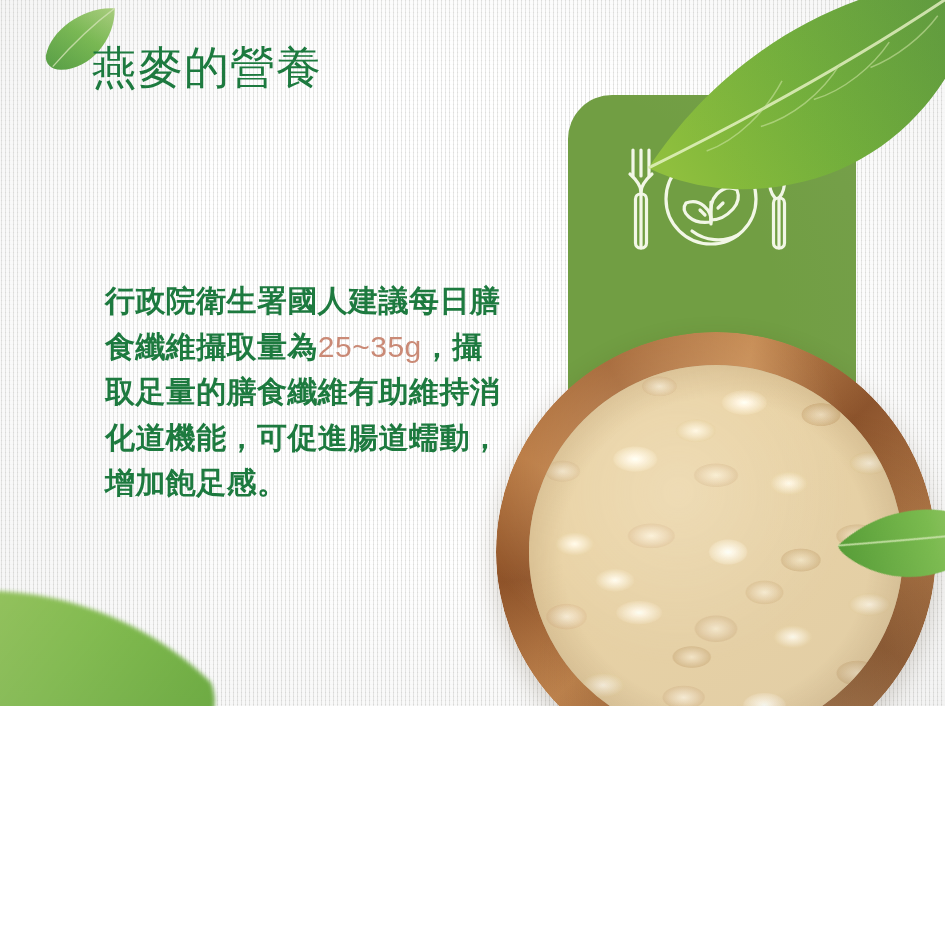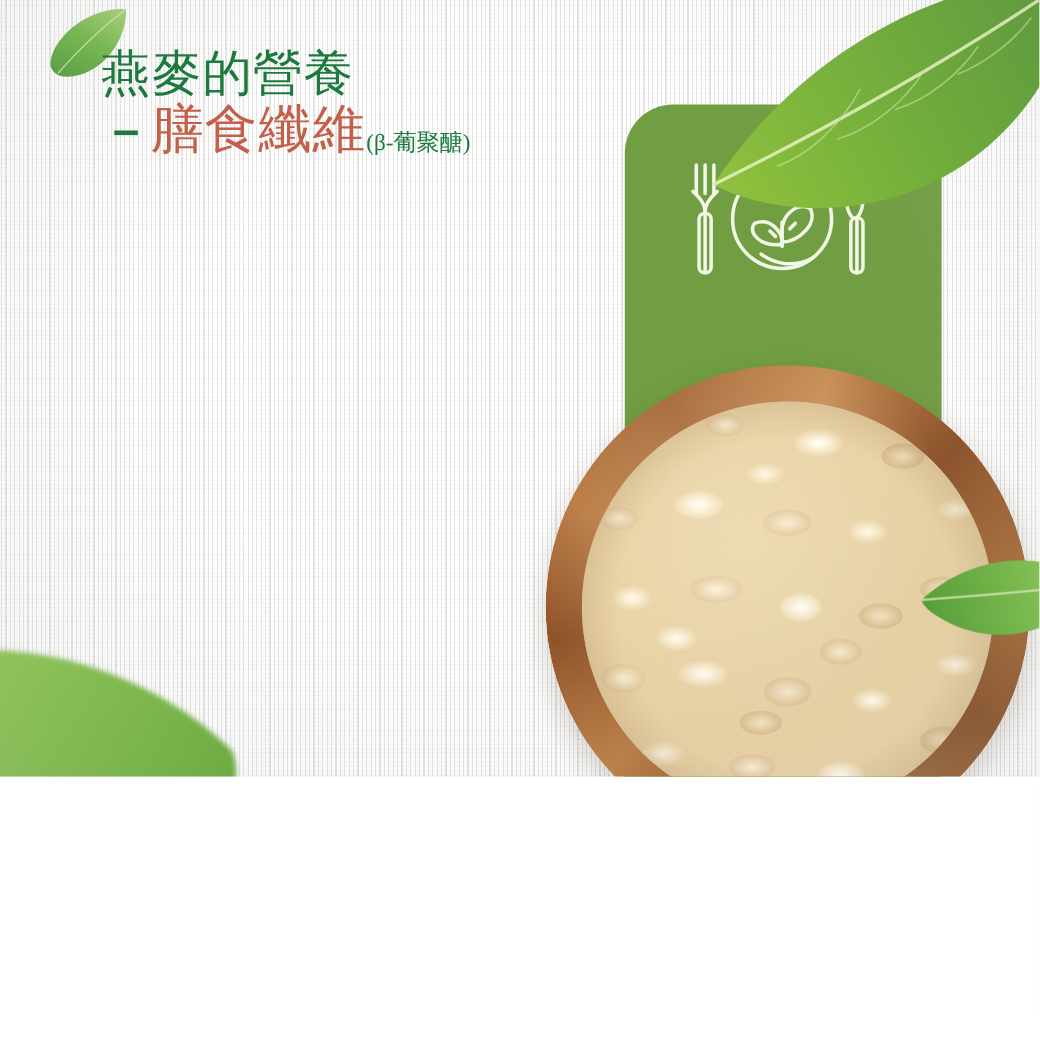--- a/index.html
+++ b/index.html
@@ -13,21 +13,20 @@
     font-family: "Liberation Sans", "DejaVu Sans", sans-serif;
   }
 
   
   #poster {
     position: relative;
     width: 945px;
     height: 706px;
     background-color: #f7f7f6;
     overflow: hidden;
-    font-family: Liberation Serif, serif;
   }
 
   
   .texture {
     position: absolute;
     inset: 0;
     background-color: #f6f6f5;
     background-image:
       repeating-linear-gradient(90deg, rgba(255,255,255,0.95) 0px, rgba(255,255,255,0.95) 1px, rgba(214,214,212,0.55) 1px, rgba(214,214,212,0.55) 2px, rgba(255,255,255,0.9) 2px, rgba(255,255,255,0.9) 4px),
       repeating-linear-gradient(0deg, rgba(255,255,255,0.95) 0px, rgba(255,255,255,0.95) 1px, rgba(210,210,208,0.5) 1px, rgba(210,210,208,0.5) 2px, rgba(255,255,255,0.9) 2px, rgba(255,255,255,0.9) 4px),
@@ -323,24 +322,24 @@
       </defs>
       <path d="M4 104 C18 44 70 2 126 4 C128 58 84 104 30 108 C18 109 8 108 4 104 Z" fill="url(#lg4)"></path>
       <path d="M4 104 C44 72 90 36 126 4" stroke="#d6ecb4" stroke-width="2" fill="none" opacity="0.8"></path>
     </svg>
   </div>
 
   <div class="vignette"></div>
 
   <div class="headline">
     <div class="title-line1">燕麥的營養</div>
-    <div class="title-line2">
-      <span class="title-dash">－</span><span class="title-accent">膳食纖維</span><span class="title-sub">(β-葡聚醣)</span>
-    </div>
   </div>
 
   <div class="body-copy">
 
 
+    <p class="para">
+      <span>行政院衛生署國人建議每日膳食纖維攝取量為</span><span class="hl-peach">25~35g</span><span>，攝取足量的膳食纖維有助維持消化道機能，可促進腸道蠕動，增加飽足感。</span>
+    </p>
 
   </div>
 
 </div>
 
 </body></html>

